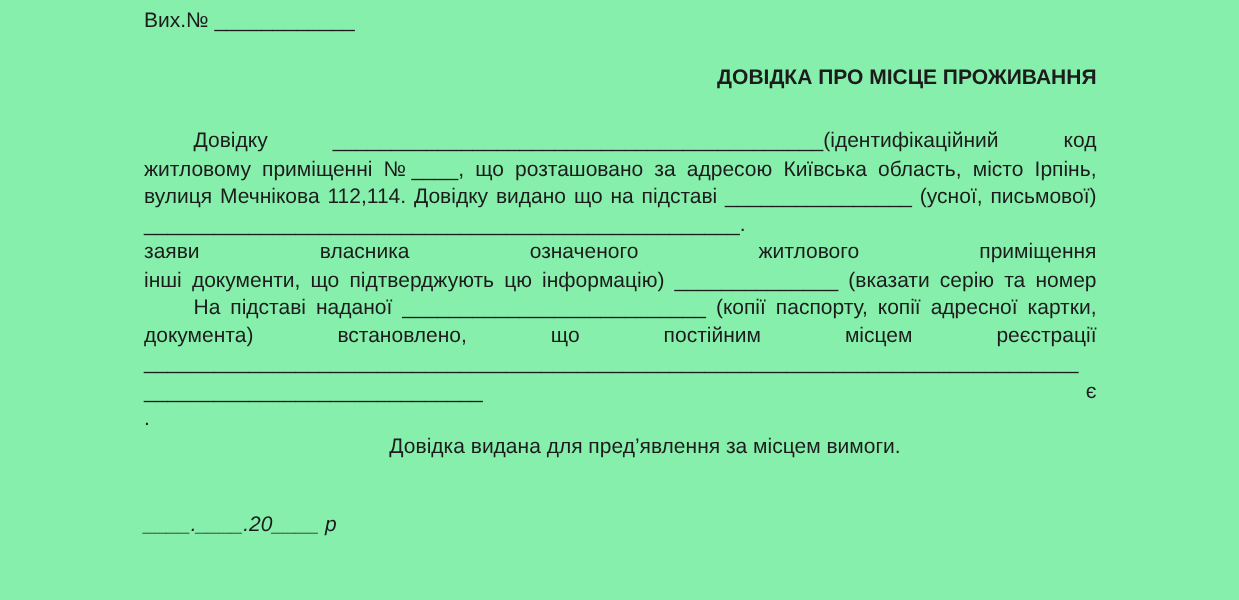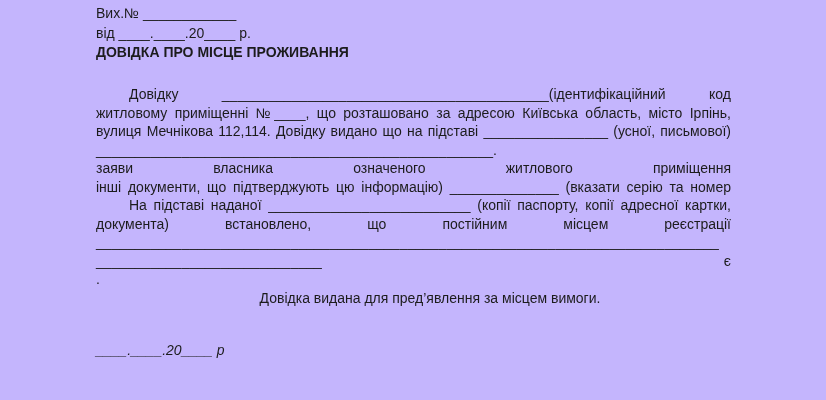--- a/index.html
+++ b/index.html
@@ -4,39 +4,40 @@
 <style>
   html, body {
     margin: 0;
     padding: 0;
     background: #ffffff;
   }
   .page {
     position: relative;
     width: 826px;
     height: 400px;
-    background: #c4b5fd;
+    background: #86efac;
     color: #1c1c1c;
     font-family: "Liberation Sans", sans-serif;
     font-size: 14px;
     overflow: hidden;
   }
   .content {
     position: absolute;
     left: 96px;
     top: 0;
     width: 635px;
   }
   .doc-header {
     padding-top: 3px;
     line-height: 20px;
   }
   .doc-title {
+    margin-top: 19px;
     line-height: 18px;
-    text-align: left;
+    text-align: right;
     font-weight: bold;
   }
   .doc-body {
     margin-top: 24px;
     line-height: 18.5px;
   }
   .line {
     white-space: pre-wrap;
   }
   .j {
@@ -54,21 +55,20 @@
   }
 </style>
 </head>
 <body>
 
 <div class="page">
   <div class="content">
 
     <div class="doc-header">
       <div class="line">Вих.№ ____________</div>
-      <div class="line">від ____.____.20____ р.</div>
     </div>
 
     <div class="doc-title">ДОВІДКА ПРО МІСЦЕ ПРОЖИВАННЯ</div>
 
     <div class="doc-body">
 
       <div class="line j indent">Довідку __________________________________________(ідентифікаційний код</div>
       <div class="line j">житловому приміщенні №____, що розташовано за адресою Київська область, місто Ірпінь,</div>
       <div class="line j">вулиця Мечнікова 112,114. Довідку видано що на підставі ________________ (усної, письмової)</div>
       <div class="line">___________________________________________________.</div>

